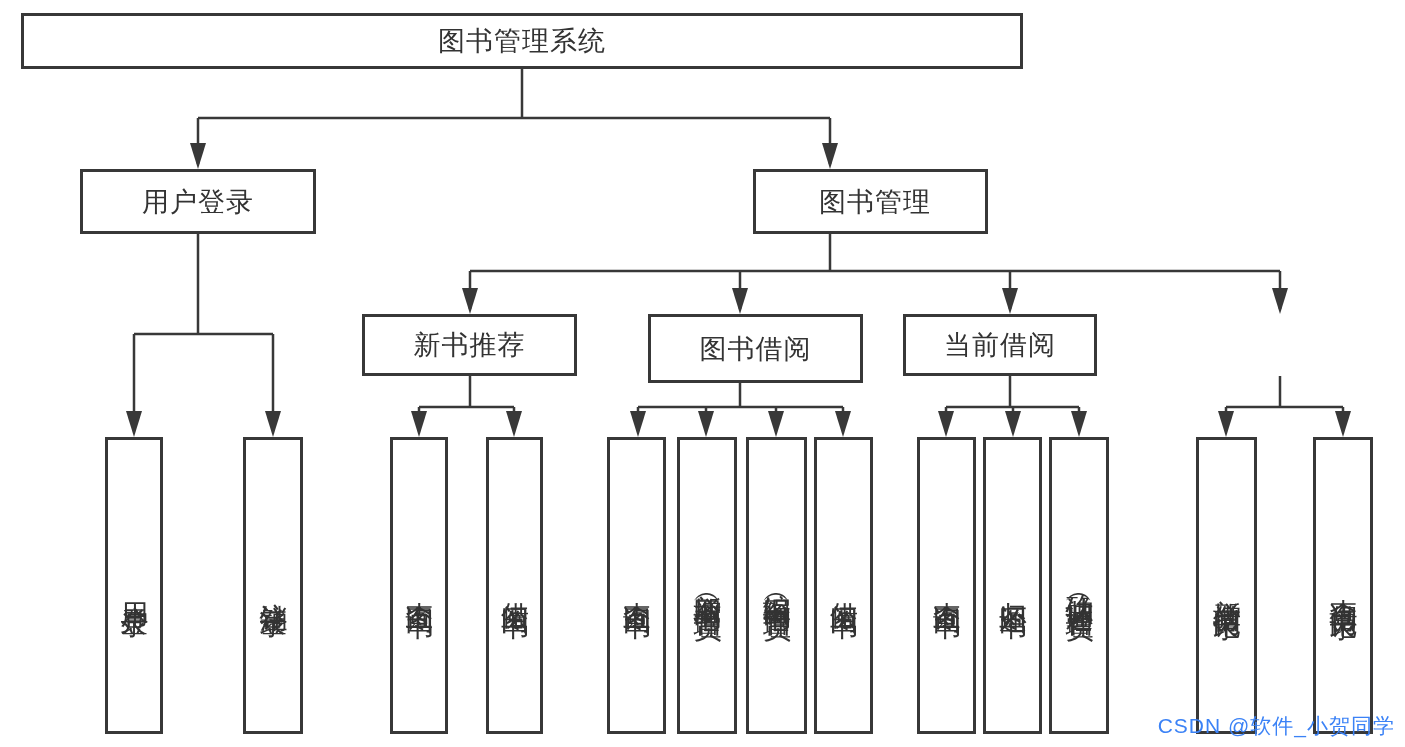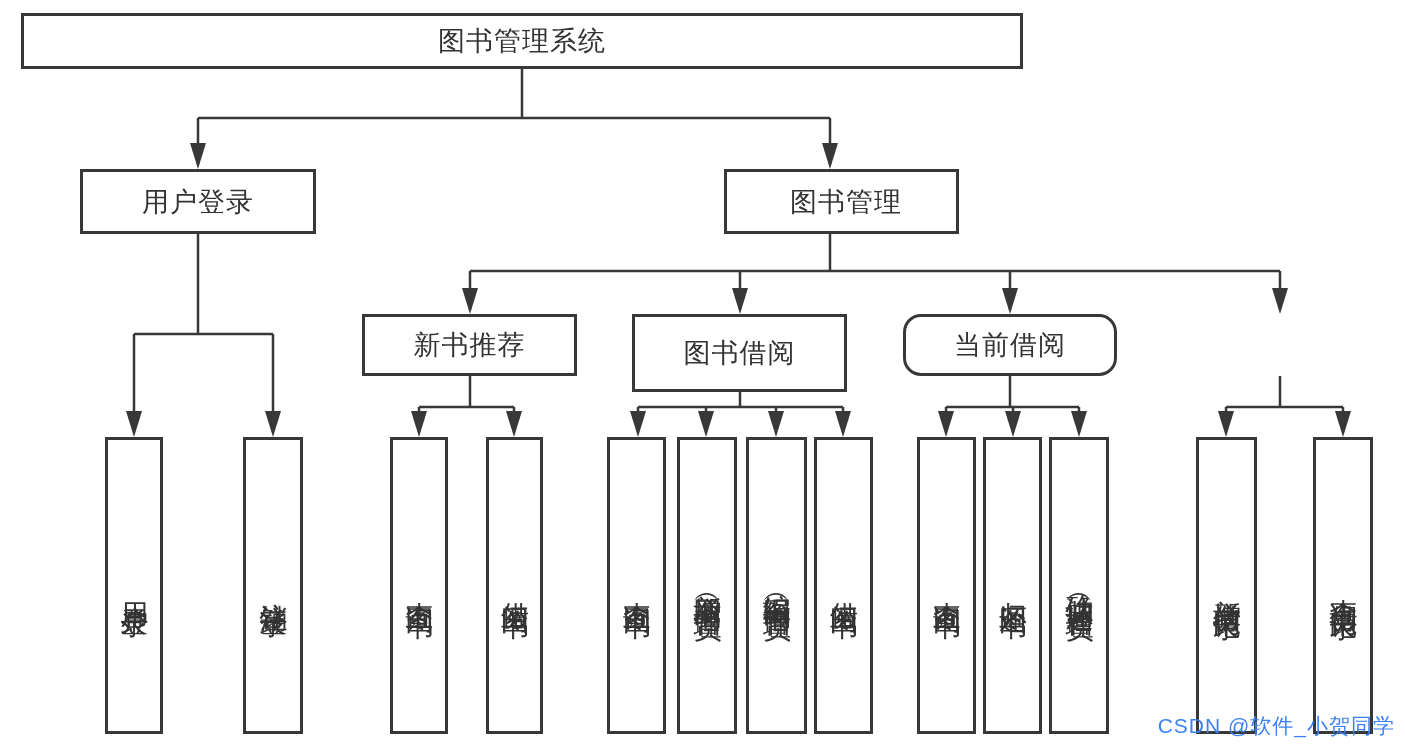--- a/index.html
+++ b/index.html
@@ -85,25 +85,25 @@
       <polygon points="1005,411 1021,411 1013,437"></polygon>
       <polygon points="1071,411 1087,411 1079,437"></polygon>
       <polygon points="1218,411 1234,411 1226,437"></polygon>
       <polygon points="1335,411 1351,411 1343,437"></polygon>
     </g>
   </svg>
 
   <div class="box" style="left:21px; top:13px; width:1002px; height:56px;">图书管理系统</div>
 
   <div class="box" style="left:80px; top:169px; width:236px; height:65px;">用户登录</div>
-  <div class="box" style="left:724px; top:169px; width:235px; height:65px;padding-left:9px;">图书管理</div>
+  <div class="box" style="left:753px; top:169px; width:235px; height:65px;padding-left:9px;">图书管理</div>
 
   <div class="box" style="left:362px; top:314px; width:215px; height:62px;text-align:right;">新书推荐</div>
-  <div class="box" style="left:632px; top:314px; width:215px; height:78px;">图书借阅</div>
-  <div class="box" style="left:903px; top:314px; width:214px; height:62px;border-radius:18px;">当前借阅</div>
+  <div class="box" style="left:648px; top:314px; width:215px; height:69px;">图书借阅</div>
+  <div class="box" style="left:903px; top:314px; width:194px; height:62px;">当前借阅</div>
 
   <div class="box vbox" style="left:105px; top:437px; width:58px; height:297px;">用户登录</div>
   <div class="box vbox" style="left:243px; top:437px; width:60px; height:297px;">注销登录</div>
 
   <div class="box vbox" style="left:390px; top:437px; width:58px; height:297px;">查询图书</div>
   <div class="box vbox" style="left:486px; top:437px; width:57px; height:297px;">借阅图书</div>
 
   <div class="box vbox" style="left:607px; top:437px; width:59px; height:297px;">查询图书</div>
   <div class="box vbox" style="left:677px; top:437px; width:60px; height:297px;">新增图书（管理员）</div>
   <div class="box vbox" style="left:746px; top:437px; width:61px; height:297px;">编辑图书（管理员）</div>

